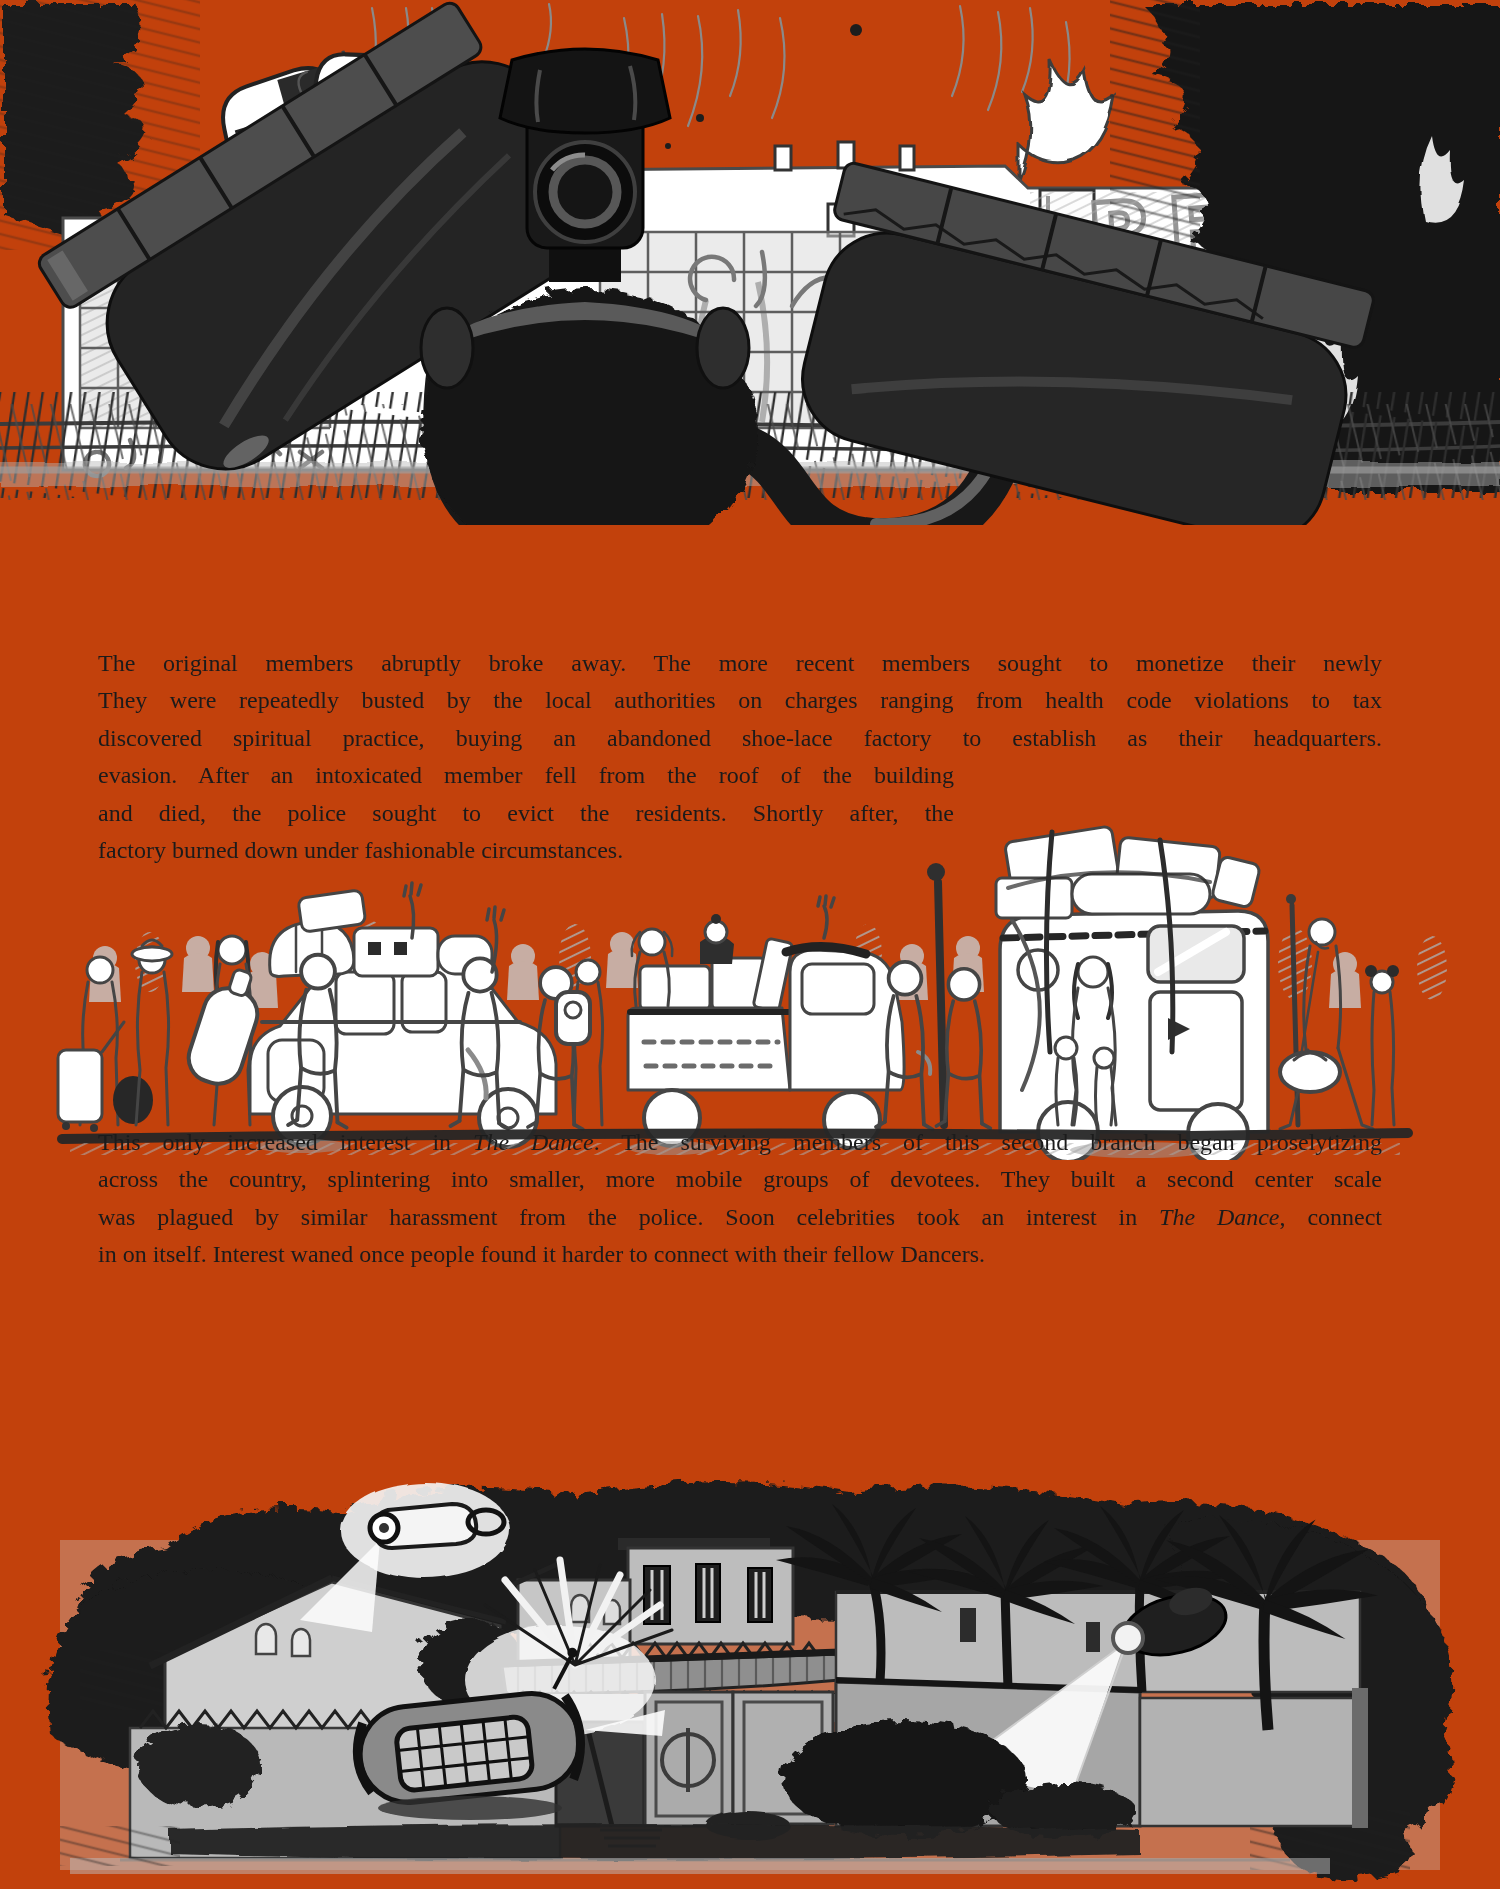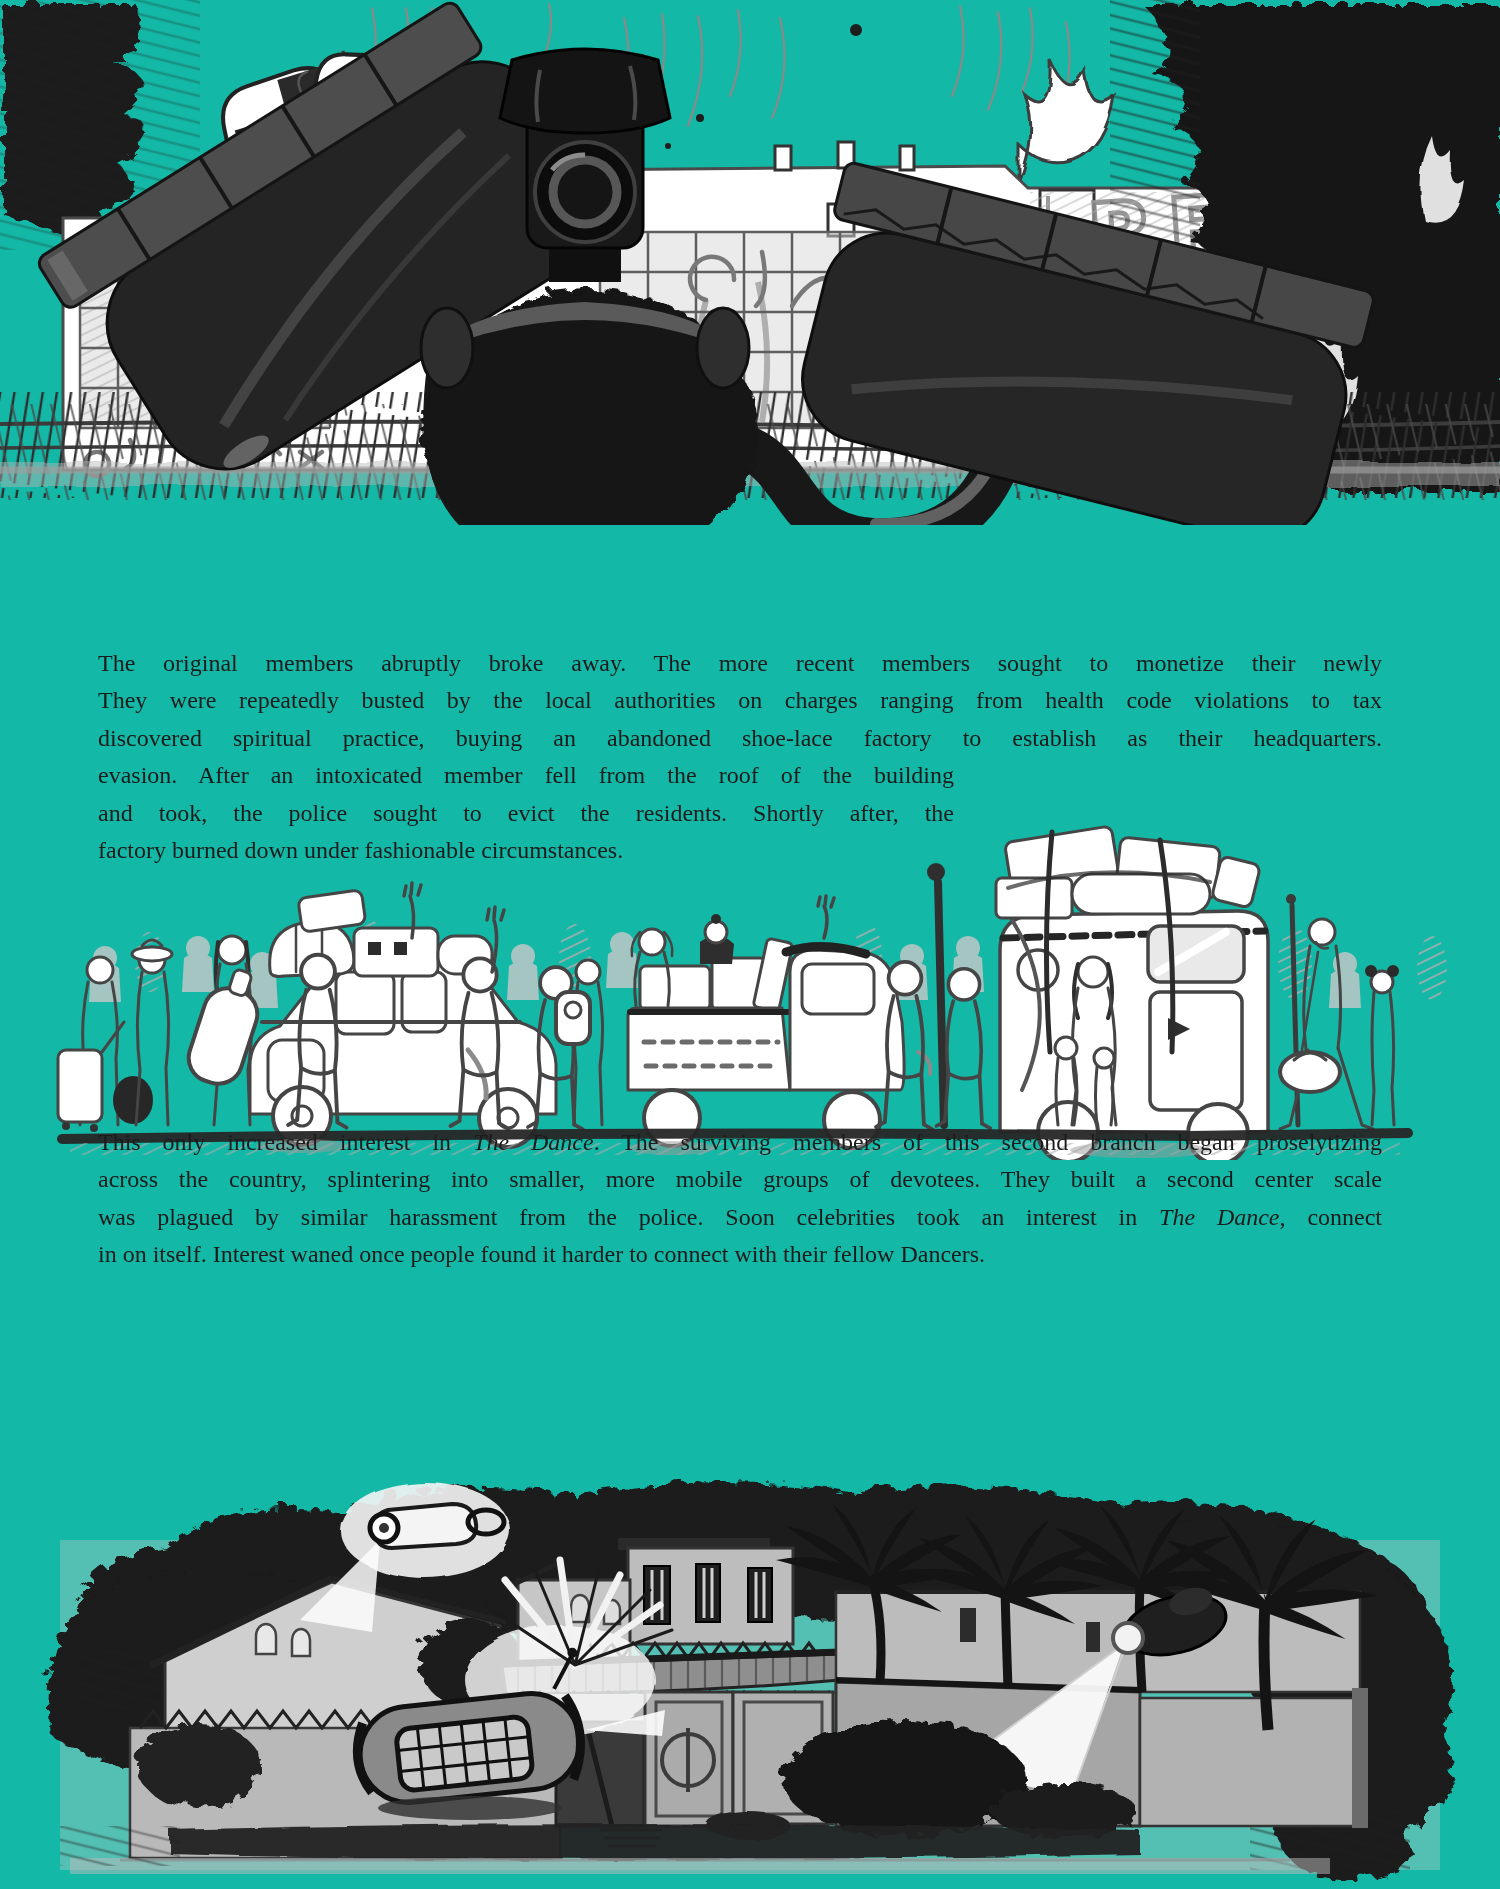--- a/index.html
+++ b/index.html
@@ -1,18 +1,18 @@
 <!DOCTYPE html>
 <html><head>
 <meta charset="utf-8">
 <style>
   html,body { margin:0; padding:0; background:#e8e8e8; }
   .page {
     position:relative; width:1500px; height:1889px; margin:0 auto;
-    background:#14b8a6; overflow:hidden;
+    background:#c2410c; overflow:hidden;
     font-family:"Liberation Serif", serif; color:#161616;
   }
   .illo { position:absolute; left:0; display:block; }
   #illo-top    { top:0; }
   #illo-mid    { top:620px; }
   #illo-bottom { top:1430px; }
   .para {
     position:absolute; left:98px; width:1284px;
     font-size:24px; line-height:37.4px; color:#1b1b1b;
   }
@@ -240,21 +240,21 @@
       <path d="M540 70 q -6 30 -2 52 M630 66 q 8 28 4 54" stroke="#4a4a4a" stroke-width="4" fill="none"></path>
     </g>
   </g>
 </svg>
 
 <div class="para p1">
       <div class="tline"><span>The original members abruptly broke away. The more recent members sought to monetize their newly</span></div>
       <div class="tline"><span>They were repeatedly busted by the local authorities on charges ranging from health code violations to tax</span></div>
       <div class="tline"><span>discovered spiritual practice, buying an abandoned shoe-lace factory to establish as their headquarters.</span></div>
       <div class="tline"><span>evasion. After an intoxicated member fell from the roof of the building</span></div>
-      <div class="tline"><span>and took, the police sought to evict the residents. Shortly after, the</span></div>
+      <div class="tline"><span>and died, the police sought to evict the residents. Shortly after, the</span></div>
       <div class="tline"><span>factory burned down under fashionable circumstances.</span></div>
     </div>
 
 <svg id="illo-mid" class="illo" width="1500" height="540" viewBox="0 0 1500 540">
   <g stroke-linecap="round" stroke-linejoin="round">
 
     <g opacity="0.8">
       <ellipse cx="150" cy="342" rx="15" ry="30" fill="url(#hatchC)"></ellipse>
       <ellipse cx="370" cy="332" rx="15" ry="32" fill="url(#hatchC)"></ellipse>
       <ellipse cx="575" cy="338" rx="16" ry="34" fill="url(#hatchC)"></ellipse>

